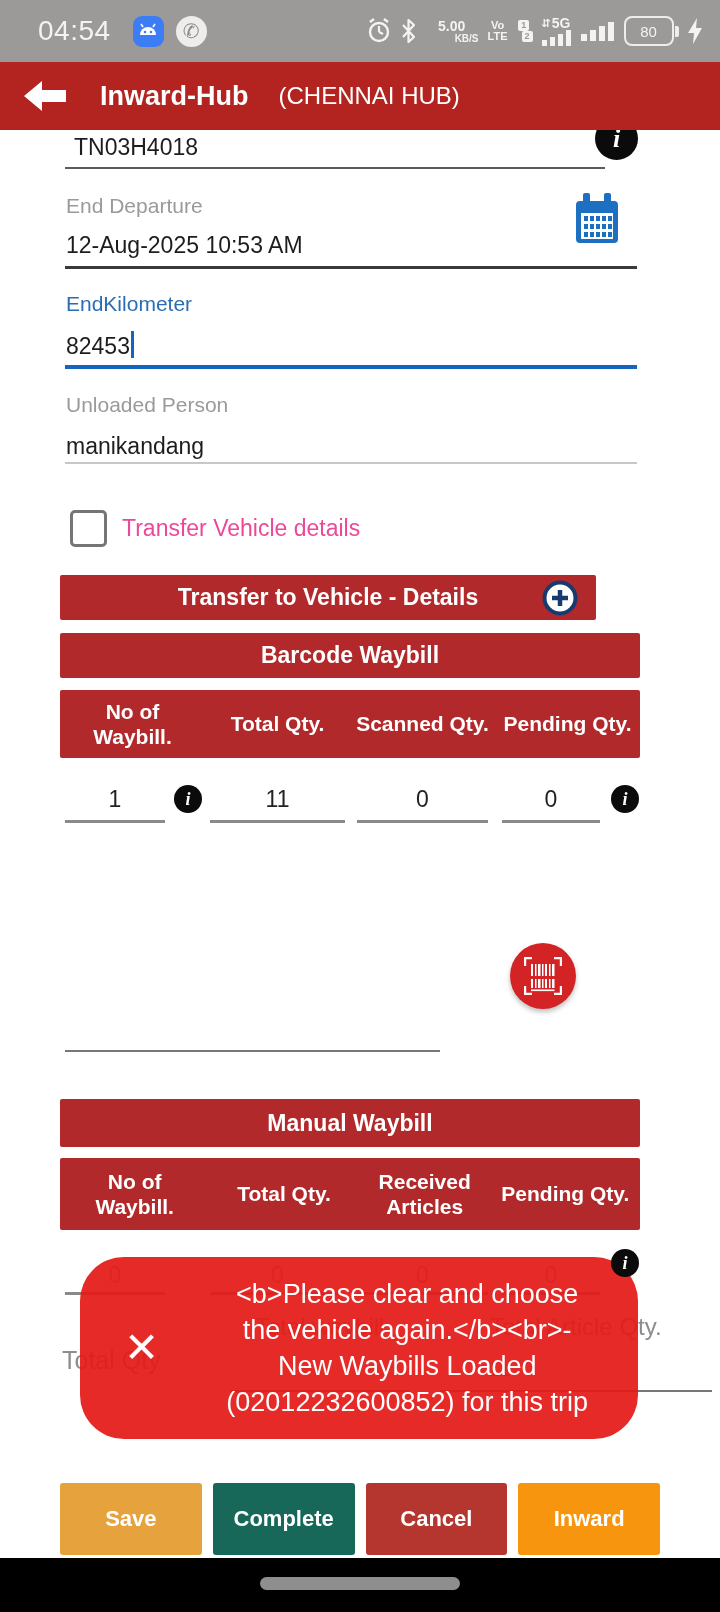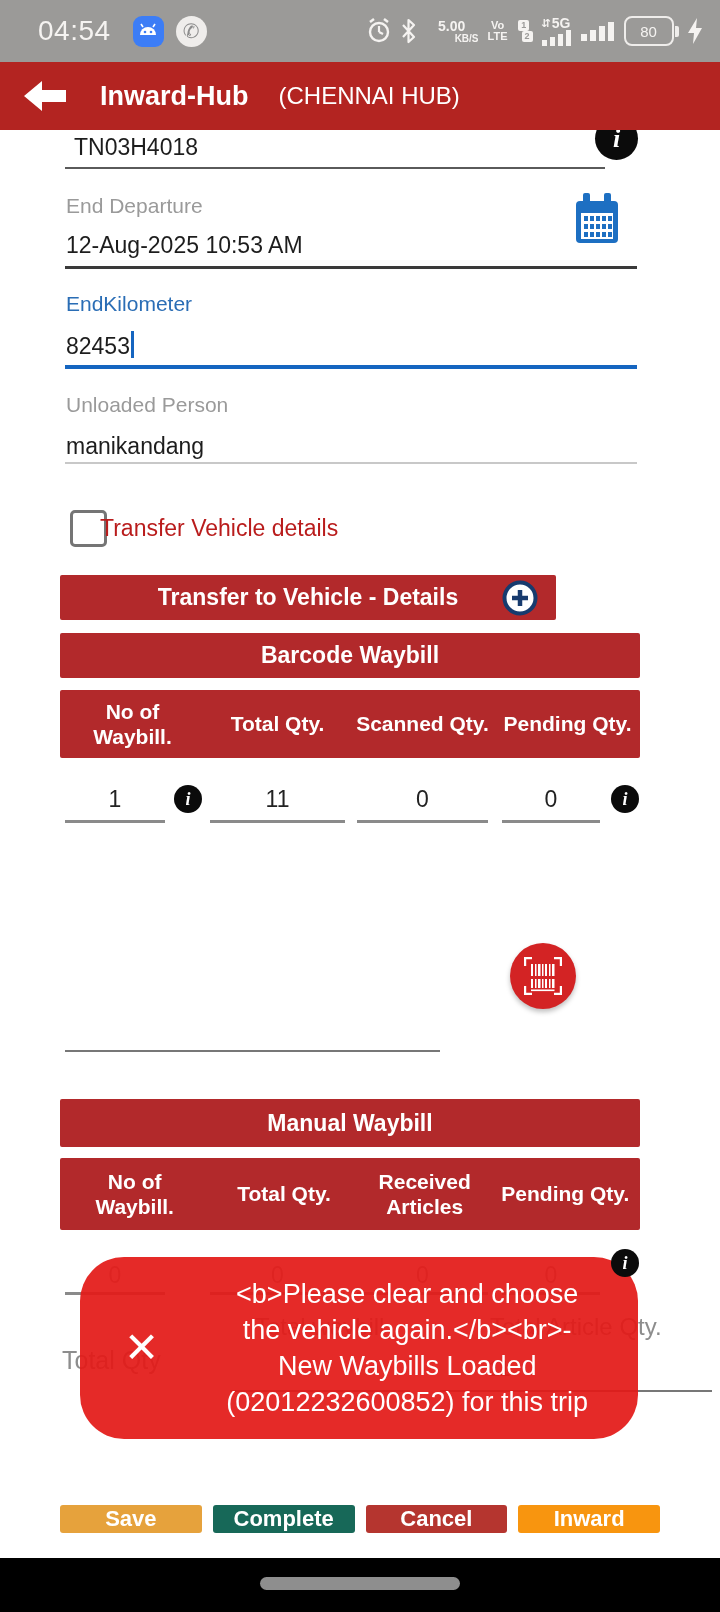--- a/index.html
+++ b/index.html
@@ -61,21 +61,21 @@
   .thead .col{flex:1;padding:0 6px;line-height:1.2;}
   .cellval{position:absolute;font-size:23px;color:#222;text-align:center;}
 
   
   .toast{left:80px;top:1257px;width:558px;height:182px;background:rgba(227,26,24,0.93);
     border-radius:44px;z-index:10;display:flex;align-items:center;color:#fff;}
   .toast-x{font-size:42px;font-weight:300;margin-left:44px;line-height:1;}
   .toast-text{width:452px;margin-left:22px;font-size:27px;line-height:36px;text-align:center;}
 
   
-  .btnrow{left:60px;top:1483px;width:600px;height:72px;display:flex;gap:11px;z-index:5;align-items:center;}
+  .btnrow{left:60px;top:1483px;width:600px;height:72px;display:flex;gap:11px;z-index:5;}
   .btn{flex:1;display:flex;align-items:center;justify-content:center;color:#fff;
     font-size:22px;font-weight:bold;border-radius:3px;border:none;}
   .btn-save{background:#E6A23C;}
   .btn-complete{background:#176858;}
   .btn-cancel{background:#B5352F;}
   .btn-inward{background:#F8950F;}
 
   
   .navbar{left:0;top:1558px;width:720px;height:54px;background:#000;z-index:30;}
   .navpill{position:absolute;left:260px;top:19px;width:200px;height:13px;border-radius:7px;background:#8E8E8E;}
@@ -196,23 +196,23 @@
 
   <div class="abs" style="left:66px;top:292px;font-size:21px;color:#2A6DB5;">EndKilometer</div>
   <div class="abs field-value" style="left:66px;top:331px;"><span>82453</span><span class="caret"></span></div>
   <div class="rule" style="left:65px;top:365px;width:572px;height:4px;background:#1565C0;"></div>
 
   <div class="abs field-label" style="left:66px;top:393px;">Unloaded Person</div>
   <div class="abs field-value" style="left:66px;top:433px;">manikandang</div>
   <div class="rule" style="left:65px;top:462px;width:572px;height:2px;background:#C8C8C8;"></div>
 
   <div class="abs checkbox" style="left:70px;top:510px;"></div>
-  <div class="abs" style="left:100px;top:515px;font-size:23px;color:#b91c1c;">Transfer Vehicle details</div>
-
-  <div class="abs banner" style="left:60px;top:575px;width:496px;height:45px;align-items:center;">
+  <div class="abs" style="left:122px;top:515px;font-size:23px;color:#ec4899;">Transfer Vehicle details</div>
+
+  <div class="abs banner" style="left:60px;top:575px;width:536px;height:45px;align-items:center;">
     <span>Transfer to Vehicle - Details</span>
     <svg class="abs" style="right:18px;top:5px;" width="36" height="36" viewBox="0 0 36 36">
       <circle cx="18" cy="18" r="15.5" fill="#fff" stroke="#173B6E" stroke-width="4"></circle>
       <line x1="18" y1="10" x2="18" y2="26" stroke="#173B6E" stroke-width="4.5"></line>
       <line x1="10" y1="18" x2="26" y2="18" stroke="#173B6E" stroke-width="4.5"></line>
     </svg>
   </div>
 
   <div class="abs banner" style="left:60px;top:633px;width:580px;height:45px;">
     <span>Barcode Waybill</span>

